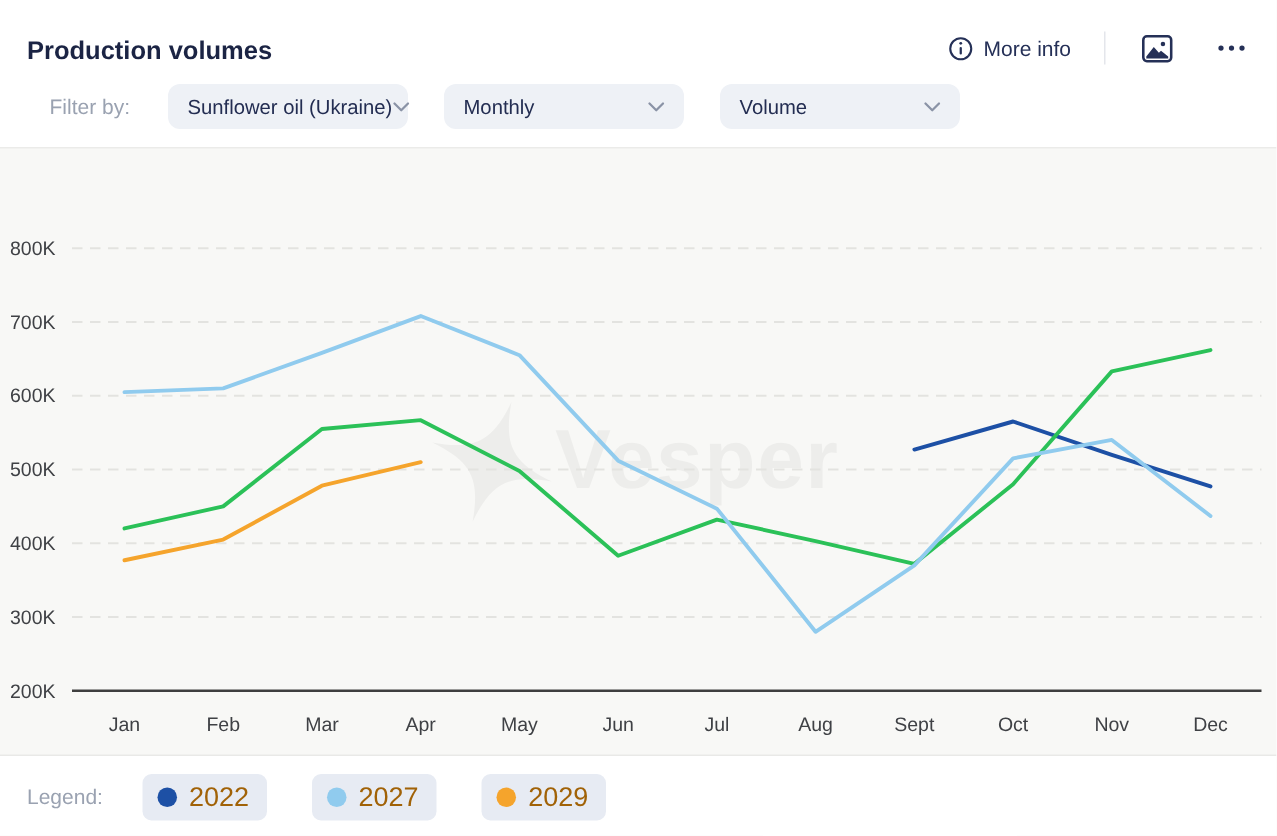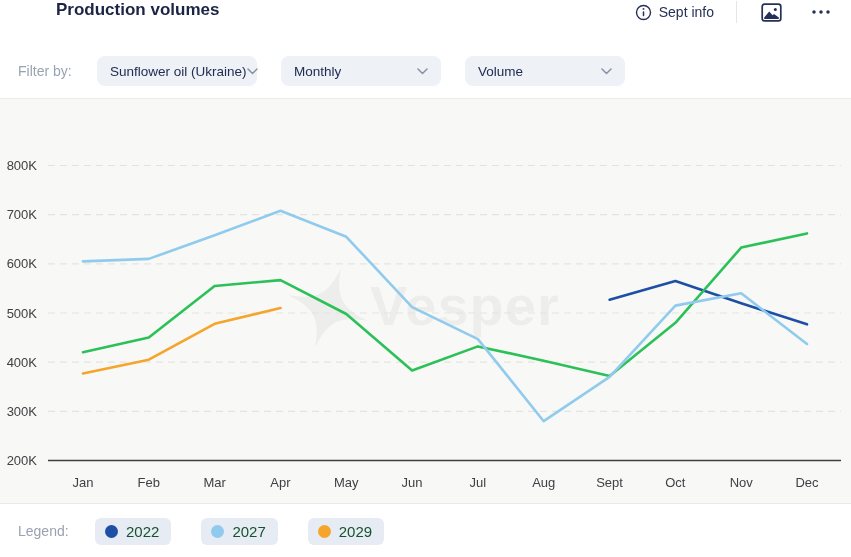--- a/index.html
+++ b/index.html
@@ -1,32 +1,32 @@
 <!DOCTYPE html>
 <html><head>
 <meta charset="utf-8">
 <style>
   html, body { margin: 0; padding: 0; width: 851px; height: 557px; overflow: hidden; }
   body { font-family: "Liberation Sans", sans-serif; background: #ffffff; color: #27325a; }
   .card { position: relative; width: 851px; height: 557px; background: #ffffff; }
 
   
   .hdr { position: absolute; top: 0; left: 0; right: 0; height: 44px;
-         display: flex; align-items: flex-start; padding: 0 18px; box-sizing: border-box; margin-left: 38px; }
+         display: flex; align-items: flex-end; padding: 0 18px; box-sizing: border-box; }
   .hdr-title { font-size: 17px; font-weight: 700; color: #1b2444; flex: 1; }
   .hdr-actions { display: flex; align-items: center; }
   .more-info { display: flex; align-items: center; gap: 7px; font-size: 14px;
                color: #253057; cursor: pointer; }
   .v-divider { width: 1px; height: 22px; background: #e4e6eb; margin: 0 22px; }
   .icon-btn { display: flex; align-items: center; justify-content: center;
               width: 24px; height: 24px; cursor: pointer; }
   .icon-btn + .icon-btn { margin-left: 26px; }
 
   
-  .filters { position: absolute; top: 44px; left: 0; right: 0; height: 54px;
+  .filters { position: absolute; top: 44px; left: 15px; right: 0; height: 54px;
              display: flex; align-items: center; }
   .filters-label { position: absolute; left: 18px; font-size: 14px; color: #9aa2b1; }
   .dd { position: absolute; width: 160px; height: 30px; background: #eef1f6;
         border-radius: 8px; display: flex; align-items: center; justify-content: space-between;
         padding: 0 13px; box-sizing: border-box; cursor: pointer; }
   .dd-1 { left: 97px; } .dd-2 { left: 281px; } .dd-3 { left: 465px; }
   .dd-value { font-size: 13.5px; color: #232d52; white-space: nowrap; }
 
   
   .panel { position: absolute; top: 98px; left: 0; width: 851px; height: 406px;
@@ -35,39 +35,39 @@
   .panel svg { display: block; }
 
   
   .legend-row { position: absolute; top: 505px; left: 0; right: 0; height: 52px;
                 display: flex; align-items: center; background: #ffffff; border-radius: 22px; }
   .legend-label { position: absolute; left: 18px; font-size: 14px; color: #9aa2b1; }
   .legend-items { position: absolute; left: 95px; display: flex; align-items: center; gap: 30px; }
   .chip { display: inline-flex; align-items: center; gap: 8px; background: #e7ebf3;
           border-radius: 6px; padding: 5px 12px 5px 10px; cursor: pointer; }
   .chip .dot { width: 13px; height: 13px; border-radius: 50%; }
-  .chip .chip-label { font-size: 15px; color: #14532d; }
+  .chip .chip-label { font-size: 18px; color: #a16207; }
 </style>
 </head>
 <body>
 
 <div class="card">
 
   <div class="hdr">
     <div class="hdr-title">Production volumes</div>
     <div class="hdr-actions">
       <div class="more-info">
         <span style="display:flex">
           <svg width="17" height="17" viewBox="0 0 17 17" fill="none">
             <circle cx="8.5" cy="8.5" r="7" stroke="#253057" stroke-width="1.4"></circle>
             <rect x="7.75" y="7.3" width="1.5" height="5" rx="0.7" fill="#253057"></rect>
             <circle cx="8.5" cy="4.9" r="0.95" fill="#253057"></circle>
           </svg>
         </span>
-        <span>Sept info</span>
+        <span>More info</span>
       </div>
       <div class="v-divider"></div>
       <div class="icon-btn">
         <span style="display:flex">
           <svg width="21" height="19" viewBox="0 0 21 19" fill="none">
             <rect x="1.2" y="1.2" width="18.6" height="16.6" rx="2.4" stroke="#253057" stroke-width="1.7"></rect>
             <path d="M3.2 14.6 L8.2 8.4 L11.6 12.2 L13.0 10.9 L17.8 14.6 L17.8 16 L3.2 16 Z" fill="#253057"></path>
             <circle cx="14.3" cy="6.4" r="1.5" fill="#253057"></circle>
           </svg>
         </span>

